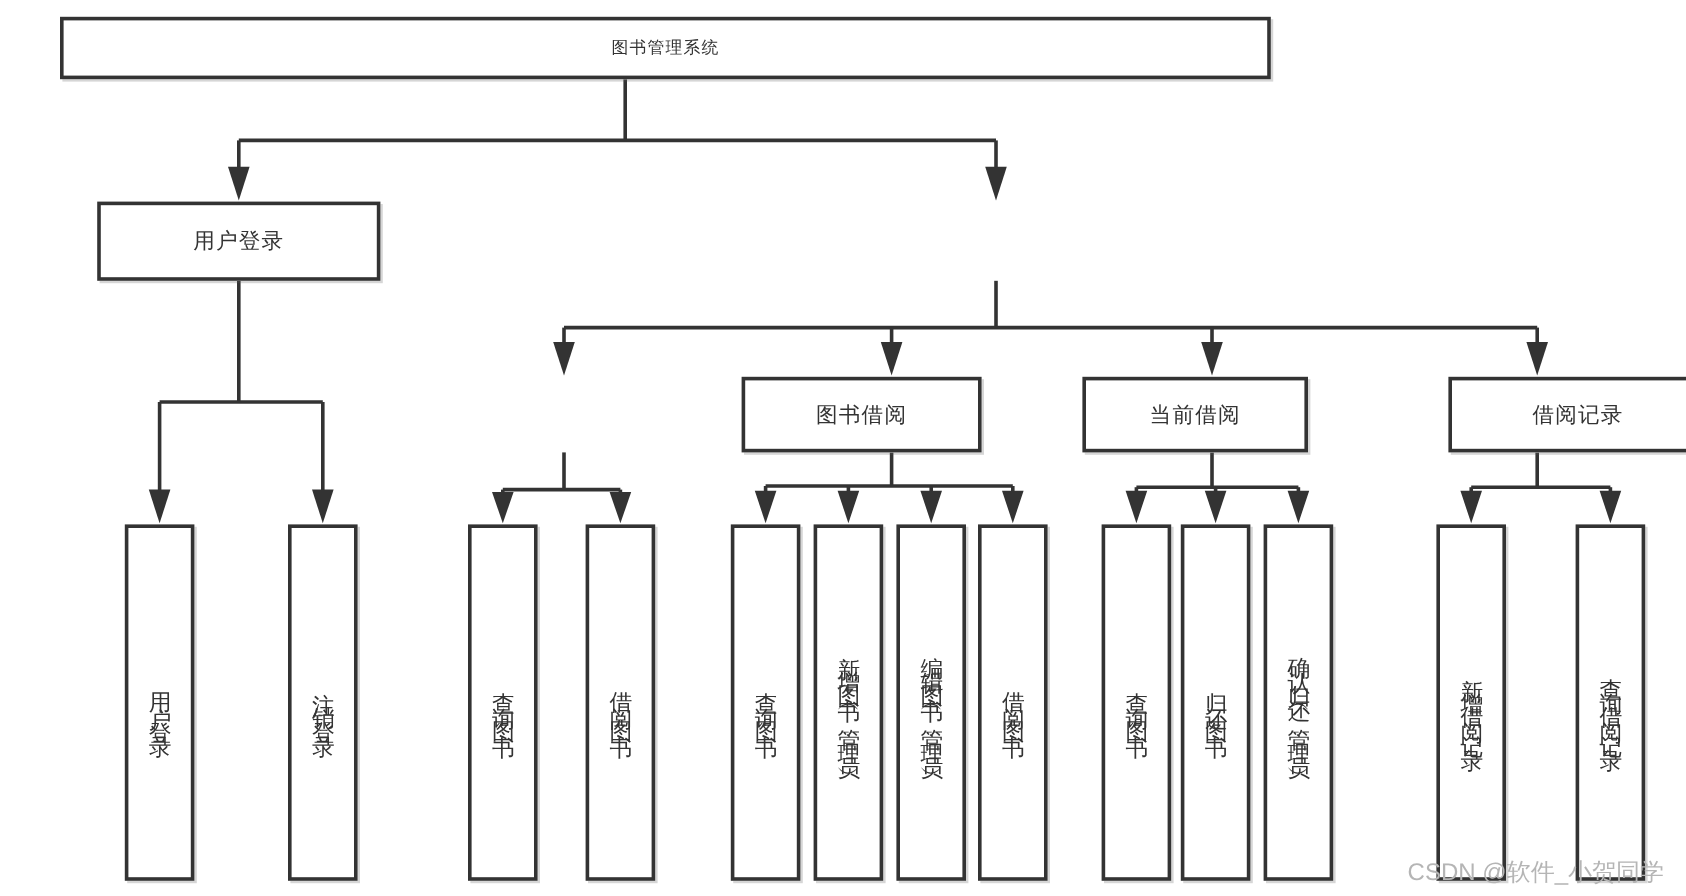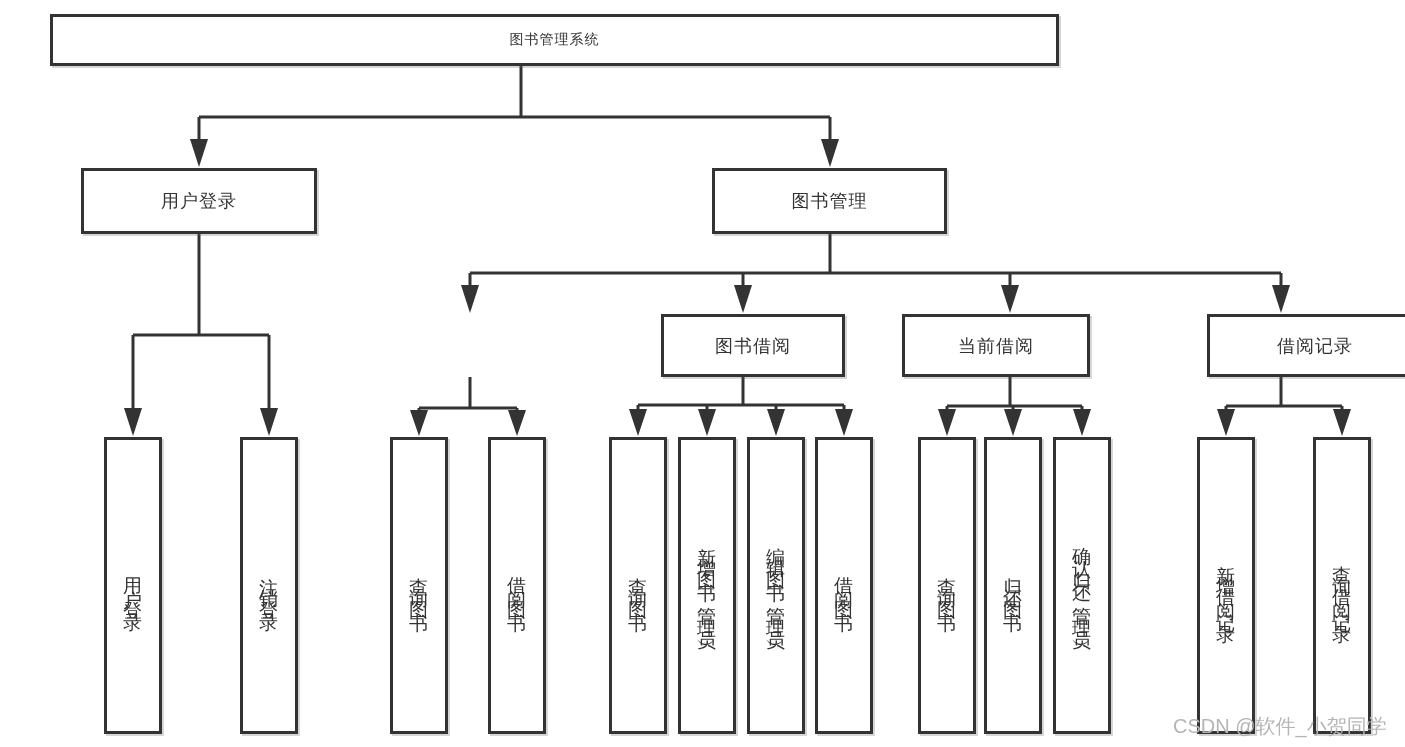--- a/index.html
+++ b/index.html
@@ -40,21 +40,21 @@
     text-orientation:mixed;
     letter-spacing:12px;
     line-height:1;
     white-space:nowrap;
   }
   
   #root-box{left:14px;top:14px;width:1009px;height:52px;font-size:14px;margin-left:36px;}
   #n-user-login{left:81px;top:168px;width:236px;height:66px;}
   #n-book-mgmt{left:712px;top:168px;width:235px;height:66px;}
   #n-new-book{left:362px;top:314px;width:216px;height:63px;}
-  #n-book-borrow{left:661px;top:314px;width:184px;height:63px;}
+  #n-book-borrow{left:618px;top:314px;width:200px;height:63px;}
   #n-current-borrow{left:902px;top:314px;width:188px;height:63px;}
   #n-borrow-record{left:1207px;top:314px;width:216px;height:63px;}
   
   #lf-ul-1{left:104px;} #lf-ul-2{left:240px;}
   #lf-nb-1{left:390px;} #lf-nb-2{left:488px;}
   #lf-bb-1{left:609px;} #lf-bb-2{left:678px;} #lf-bb-3{left:747px;} #lf-bb-4{left:815px;}
   #lf-cb-1{left:918px;} #lf-cb-2{left:984px;} #lf-cb-3{left:1053px;}
   #lf-br-1{left:1197px;} #lf-br-2{left:1313px;}
   #watermark{
     position:absolute;left:1173px;top:713px;
@@ -143,23 +143,20 @@
     </g>
   </svg>
 
   <div class="box" id="root-box">
     <span class="hlabel">图书管理系统</span>
   </div>
 
   <div class="box" id="n-user-login">
     <span class="hlabel">用户登录</span>
   </div>
-  <div class="box" id="n-book-mgmt">
-    <span class="hlabel">图书管理</span>
-  </div>
 
   <div class="box" id="n-book-borrow">
     <span class="hlabel">图书借阅</span>
   </div>
   <div class="box" id="n-current-borrow">
     <span class="hlabel">当前借阅</span>
   </div>
   <div class="box" id="n-borrow-record">
     <span class="hlabel">借阅记录</span>
   </div>

